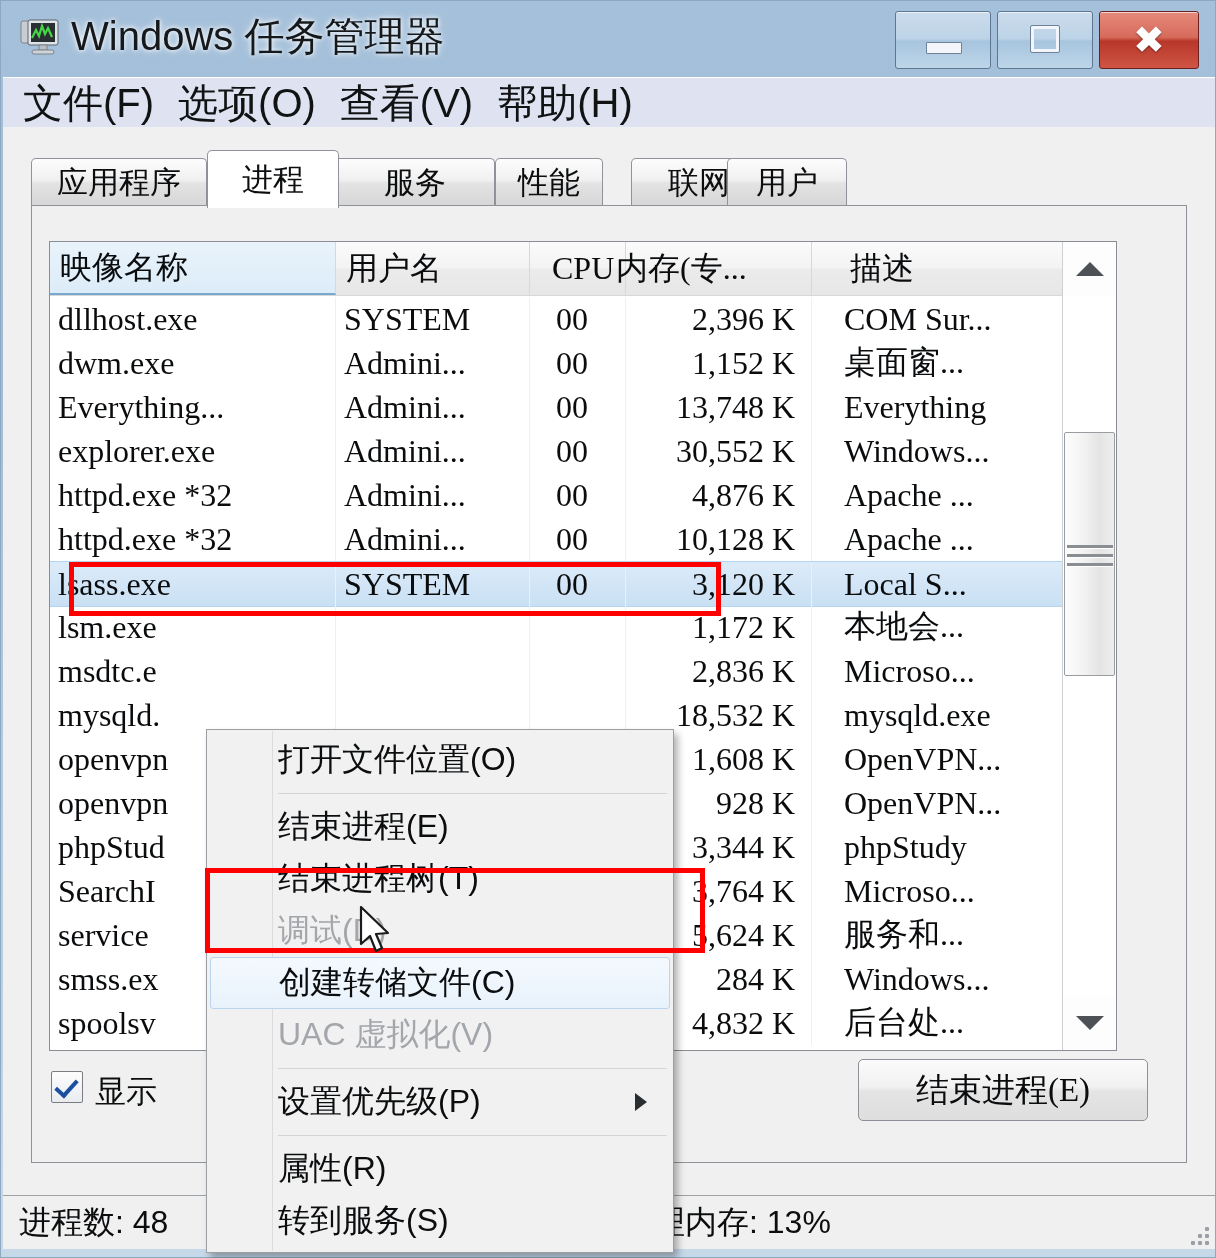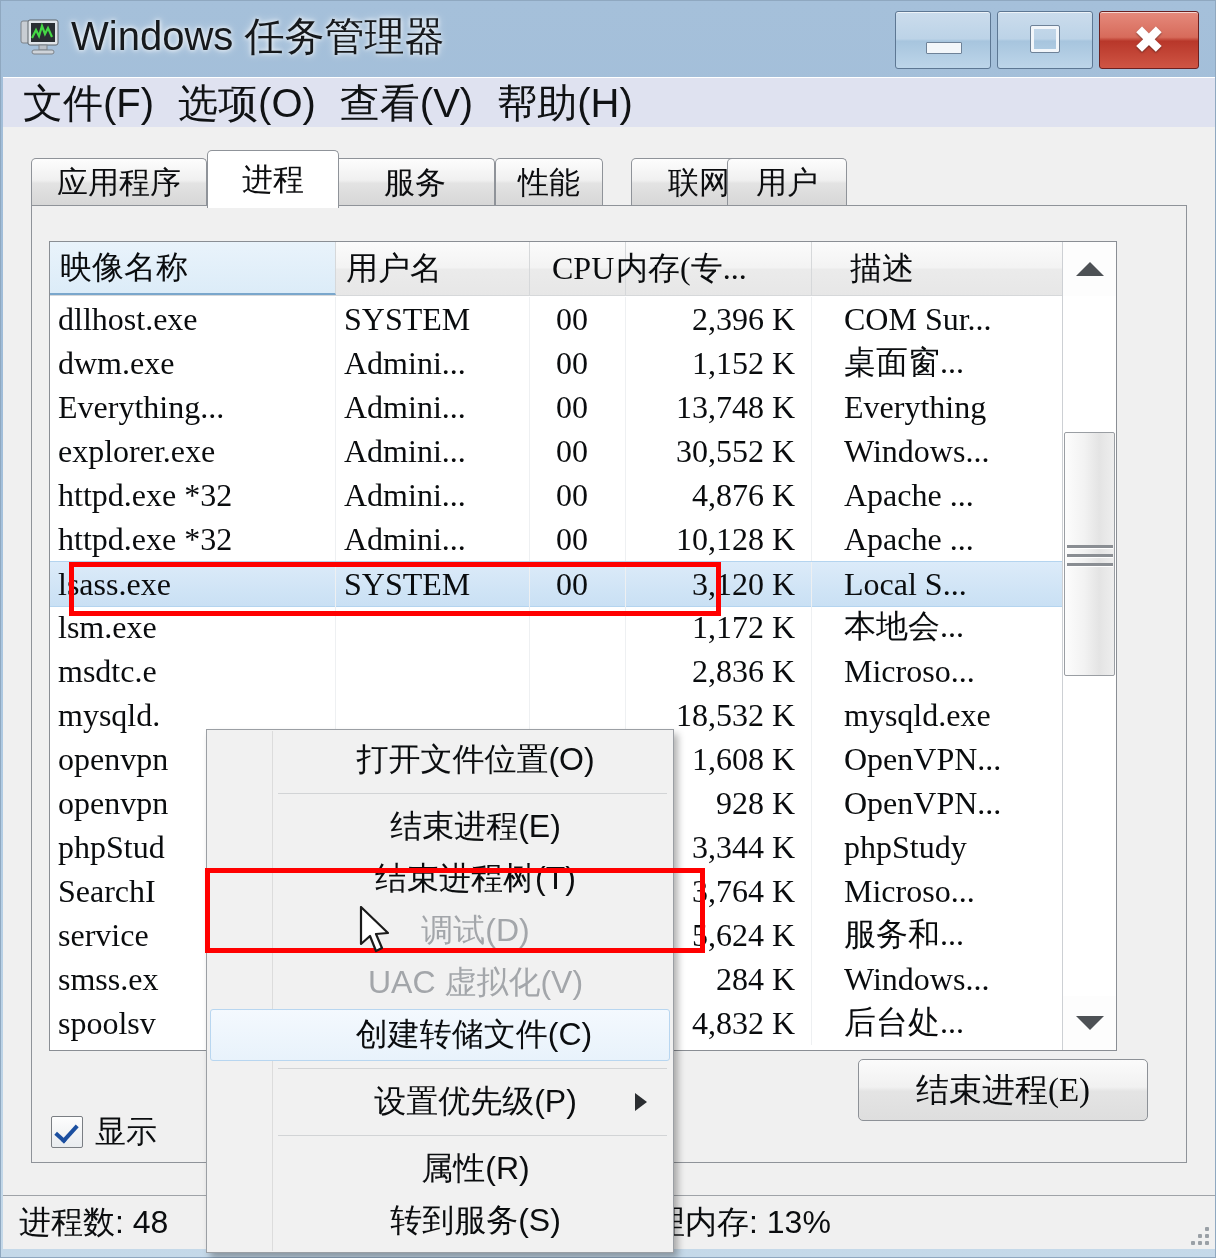--- a/index.html
+++ b/index.html
@@ -290,23 +290,21 @@
     margin-bottom: 5px;
     background: #8a8e93;
     border-bottom: 1px solid #ffffff;
   }
 
   
   #show-all {
     position: absolute;
     left: 48px; top: 944px;
     display: flex;
-    align-items: center;
-    cursor: default;
-    margin-top: 40px;
+    cursor: default;
   }
   #chk-box {
     width: 32px; height: 32px;
     box-sizing: border-box;
     border: 1px solid #7a7e83;
     border-radius: 2px;
     background: linear-gradient(to bottom, #fdfdfd, #e9ecef);
     position: relative;
   }
   #chk-box:after {
@@ -399,21 +397,20 @@
     position: relative;
     height: 52px;
     display: flex;
     align-items: center;
     padding-left: 71px;
     font-size: 32px;
     color: #0b0d0f;
     white-space: nowrap;
     cursor: default;
     z-index: 2;
-    justify-content: center;
   }
   .ctx-item.disabled { color: #a3a6aa; }
   .ctx-item.hovered {
     background: linear-gradient(to bottom, #f4f9fe 0%, #e8f2fb 100%);
     border: 1px solid #b8d6f0;
     border-radius: 3px;
     margin: 0 3px;
     padding-left: 68px;
     height: 50px;
   }
@@ -664,25 +661,25 @@
           <div class="ctx-sep"></div>
           <div class="ctx-item">
             <span>结束进程(E)</span>
           </div>
           <div class="ctx-item">
             <span>结束进程树(T)</span>
           </div>
           <div class="ctx-item disabled">
             <span>调试(D)</span>
           </div>
+          <div class="ctx-item hovered">
+            <span>创建转储文件(C)</span>
+          </div>
           <div class="ctx-item disabled">
             <span>UAC 虚拟化(V)</span>
-          </div>
-          <div class="ctx-item hovered">
-            <span>创建转储文件(C)</span>
           </div>
           <div class="ctx-sep"></div>
           <div class="ctx-item">
             <span>设置优先级(P)</span>
             <span class="ctx-arrow"></span>
           </div>
           <div class="ctx-sep"></div>
           <div class="ctx-item">
             <span>属性(R)</span>
           </div>

